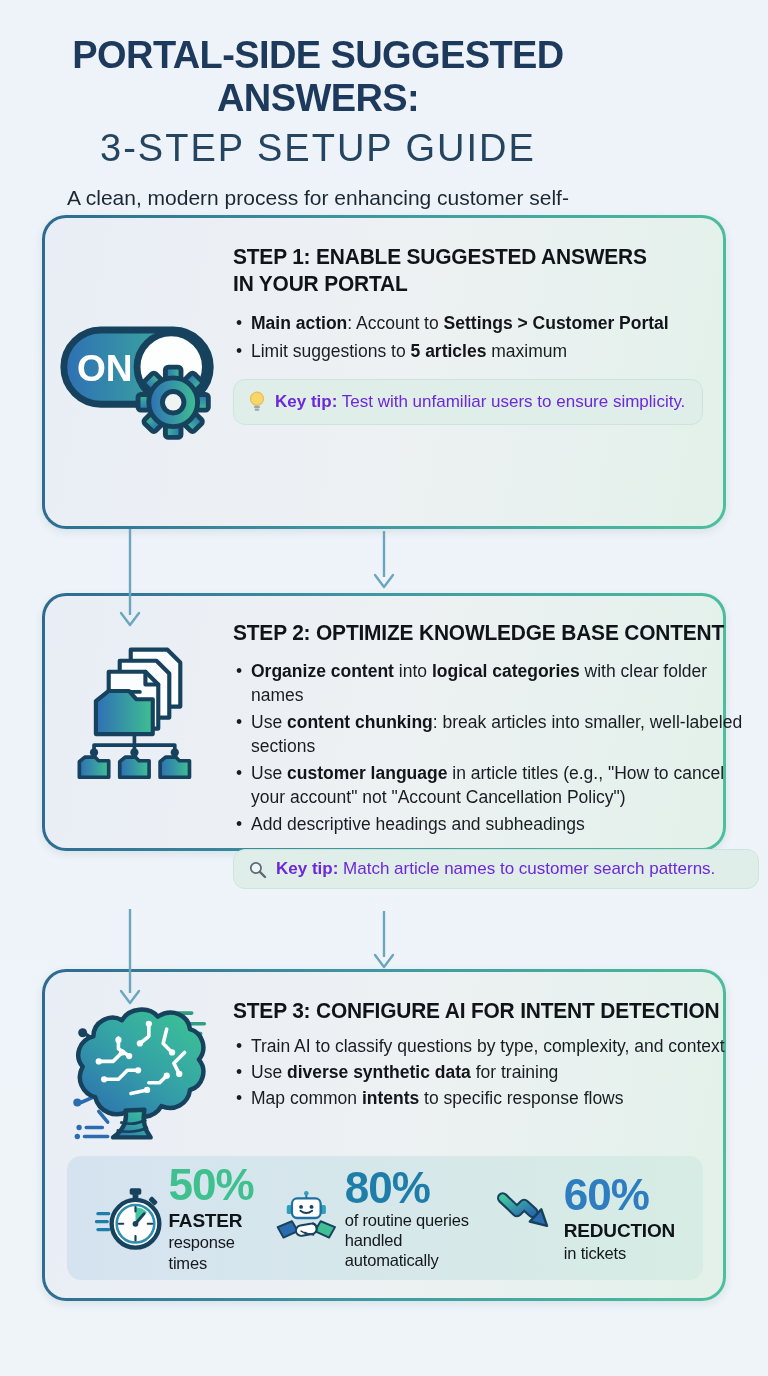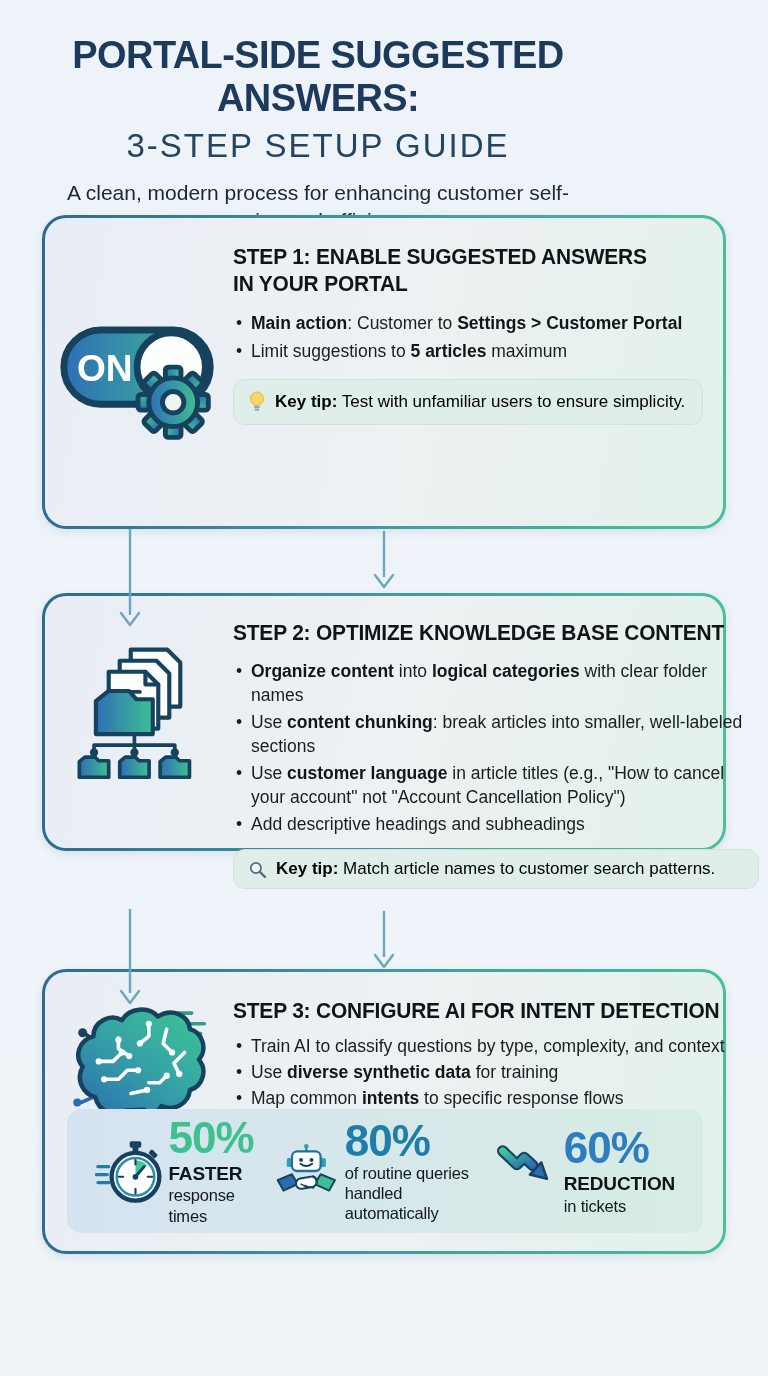--- a/index.html
+++ b/index.html
@@ -1,50 +1,50 @@
 <!DOCTYPE html>
 <html><head>
 <meta charset="utf-8">
 <style>
   html,body{margin:0;padding:0;background:#e9eff6;}
   .page{position:relative;width:768px;height:1376px;background:linear-gradient(180deg,#edf3f9 0%,#eef4f8 100%);
         font-family:"Liberation Sans",sans-serif;overflow:hidden;}
   
   .hdr{position:absolute;top:34px;left:0;width:636px;text-align:center;}
   .title1{font-size:38px;font-weight:700;color:#1d3a5c;letter-spacing:-0.6px;margin:0;}
-  .title2{font-size:33px;font-weight:500;color:#24445f;letter-spacing:2px;margin:7px 0 0;}
+  .title2{font-size:38px;font-weight:500;color:#24445f;letter-spacing:2px;margin:7px 0 0;}
   .subtitle{font-size:21px;color:#1d2731;line-height:1.32;margin:14px auto 0;width:540px;}
   
   .card{position:absolute;left:42px;width:684px;background:linear-gradient(95deg,#2d6a90 0%,#3f96a2 45%,#4cbf9b 100%);
         border-radius:24px;padding:3px;box-sizing:border-box;box-shadow:0 3px 8px rgba(40,70,100,0.10);}
   .card-inner{position:relative;display:flex;height:100%;border-radius:21px;box-sizing:border-box;
         background:linear-gradient(100deg,#e9eef6 0%,#edf1f3 52%,#e3f1ea 100%);}
   .card1{top:215px;height:314px;}
   .card2{top:593px;height:258px;}
-  .card3{top:969px;height:285px;}
+  .card3{top:969px;height:332px;}
   .icon-col{flex:0 0 188px;display:flex;justify-content:center;}
   .card1 .icon-col{align-items:center;}
   .card2 .icon-col{align-items:flex-start;padding-top:34px;}
   .card3 .icon-col{align-items:flex-start;padding-top:20px;}
   .content-col{flex:1;padding:18px 18px 0 0;}
   .step-heading{margin:0;font-size:22.5px;font-weight:700;color:#101418;letter-spacing:-0.2px;line-height:1.18;
         transform:scaleX(0.93);transform-origin:left top;}
   .card1 .step-heading{white-space:pre-line;margin-top:8px;}
   .card2 .step-heading{white-space:nowrap;margin-top:6px;}
   .card3 .step-heading{white-space:nowrap;margin-top:8px;}
   .bullets{list-style:none;margin:14px 0 0;padding:0;font-size:17.5px;color:#191d21;line-height:1.4;}
   .bullets li{position:relative;padding-left:18px;margin-bottom:3px;}
   .bullets li::before{content:"\2022";position:absolute;left:3px;}
   .bullets b{font-weight:700;color:#121519;}
   .card2 .bullets{margin-top:12px;}
   .card2 .bullets li{margin-bottom:2px;}
   .card3 .bullets{margin-top:10px;line-height:1.34;}
   .keytip{display:flex;align-items:center;gap:9px;background:#e0eeea;border:1px solid #cde4dc;border-radius:12px;
         padding:9px 14px;margin-top:16px;margin-right:2px;}
-  .keytip p{margin:0;font-size:17px;color:#000000;}
+  .keytip p{margin:0;font-size:17px;color:#6d28d9;}
   .card2 .keytip{margin-top:13px;}
   
   .stats{position:absolute;left:22px;right:20px;bottom:18px;height:124px;border-radius:14px;
         background:linear-gradient(90deg,#d5e3f0 0%,#d7ece4 100%);display:flex;align-items:center;
         justify-content:space-between;padding:0 28px;box-sizing:border-box;}
   .stat{display:flex;align-items:center;gap:7px;}
   .stat-text{display:flex;flex-direction:column;}
   .stat-value{font-size:44px;font-weight:700;line-height:1.0;letter-spacing:-1px;}
   .stat-line{font-size:16.5px;color:#15181c;line-height:1.22;letter-spacing:-0.2px;}
   .stat-line.bold{font-size:19px;font-weight:700;margin-top:2px;color:#101418;}
@@ -100,21 +100,21 @@
               <circle r="25"></circle>
             </g>
             <circle r="11" fill="#eef4f2" stroke="#17425e" stroke-width="5"></circle>
           </g>
         </svg>
       </div>
       <div class="content-col">
         <h3 class="step-heading">STEP 1: ENABLE SUGGESTED ANSWERS
 IN YOUR PORTAL</h3>
         <ul class="bullets">
-            <li><b>Main action</b><span>: Customer to </span><b>Settings &gt; Customer Portal</b></li>
+            <li><b>Main action</b><span>: Account to </span><b>Settings &gt; Customer Portal</b></li>
             <li><span>Limit suggestions to </span><b>5 articles</b><span> maximum</span></li>
           </ul>
         <div class="keytip">
           <svg width="18" height="26" viewBox="0 0 22 30">
             <circle cx="11" cy="11" r="8" fill="#f7d76a" stroke="#e6be52" stroke-width="1.5"></circle>
             <rect x="7.5" y="19.5" width="7" height="3" rx="1" fill="#9aa6b0"></rect>
             <rect x="8.2" y="23.2" width="5.6" height="2.6" rx="1" fill="#9aa6b0"></rect>
           </svg>
           <p><b>Key tip:</b><span> Test with unfamiliar users to ensure simplicity.</span></p>
         </div>

